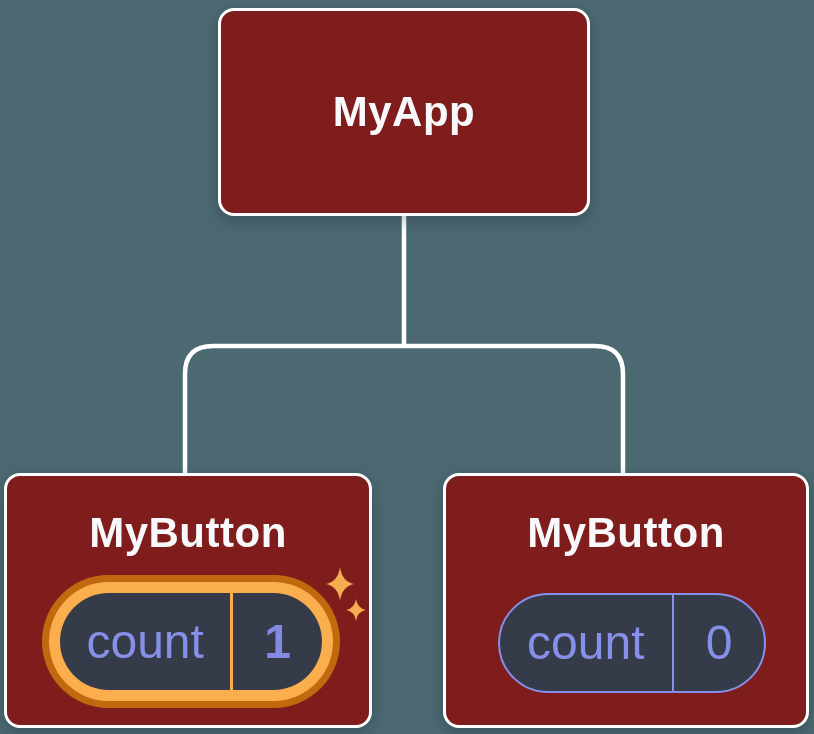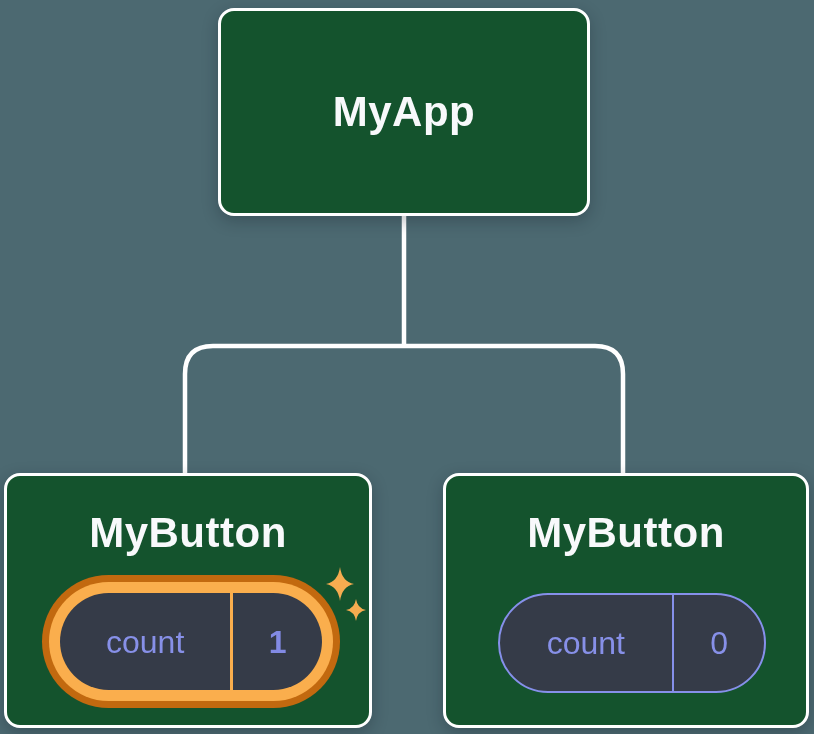--- a/index.html
+++ b/index.html
@@ -8,21 +8,21 @@
     position:relative;
     background:#4C6971;
     font-family:"Liberation Sans", sans-serif;
     overflow:hidden;
   }
   .stage { position:absolute; inset:0; }
   .connectors { position:absolute; left:0; top:0; }
 
   .card {
     position:absolute;
-    background:#14532d;
+    background:#7f1d1d;
     border:3.5px solid #FFFFFF;
     border-radius:16px;
     box-shadow:0 5px 16px rgba(15,25,35,0.28);
   }
   .card-root { left:218px; top:8px; width:372px; height:208px;
     display:flex; align-items:center; justify-content:center; }
   .card-left  { left:4px;   top:473px; width:368px; height:255px; }
   .card-right { left:443px; top:473px; width:366px; height:255px; }
 
   .node-title {
@@ -55,21 +55,21 @@
     background:#353B48; border:2.5px solid #8690EA; border-radius:999px;
     display:flex; align-items:stretch; overflow:hidden;
   }
 
   .pill-cell { display:flex; align-items:center; justify-content:center; }
   .cell-name  { flex:0 0 65%; }
   .cell-value { flex:1 1 auto; }
   .divider-orange { width:3px;   background:#FAAE4D; }
   .divider-purple { width:2.5px; background:#8690EA; }
 
-  .state-text { font-size:32px; line-height:1; color:#8790E8; }
+  .state-text { font-size:48px; line-height:1; color:#8790E8; }
   .value-bold { font-weight:700; color:#828AE4; }
 
   .sparkle { position:absolute; }
 </style>
 </head>
 <body>
 
 <div class="stage">
 
   <svg class="connectors" width="814" height="734" viewBox="0 0 814 734" aria-hidden="true">

